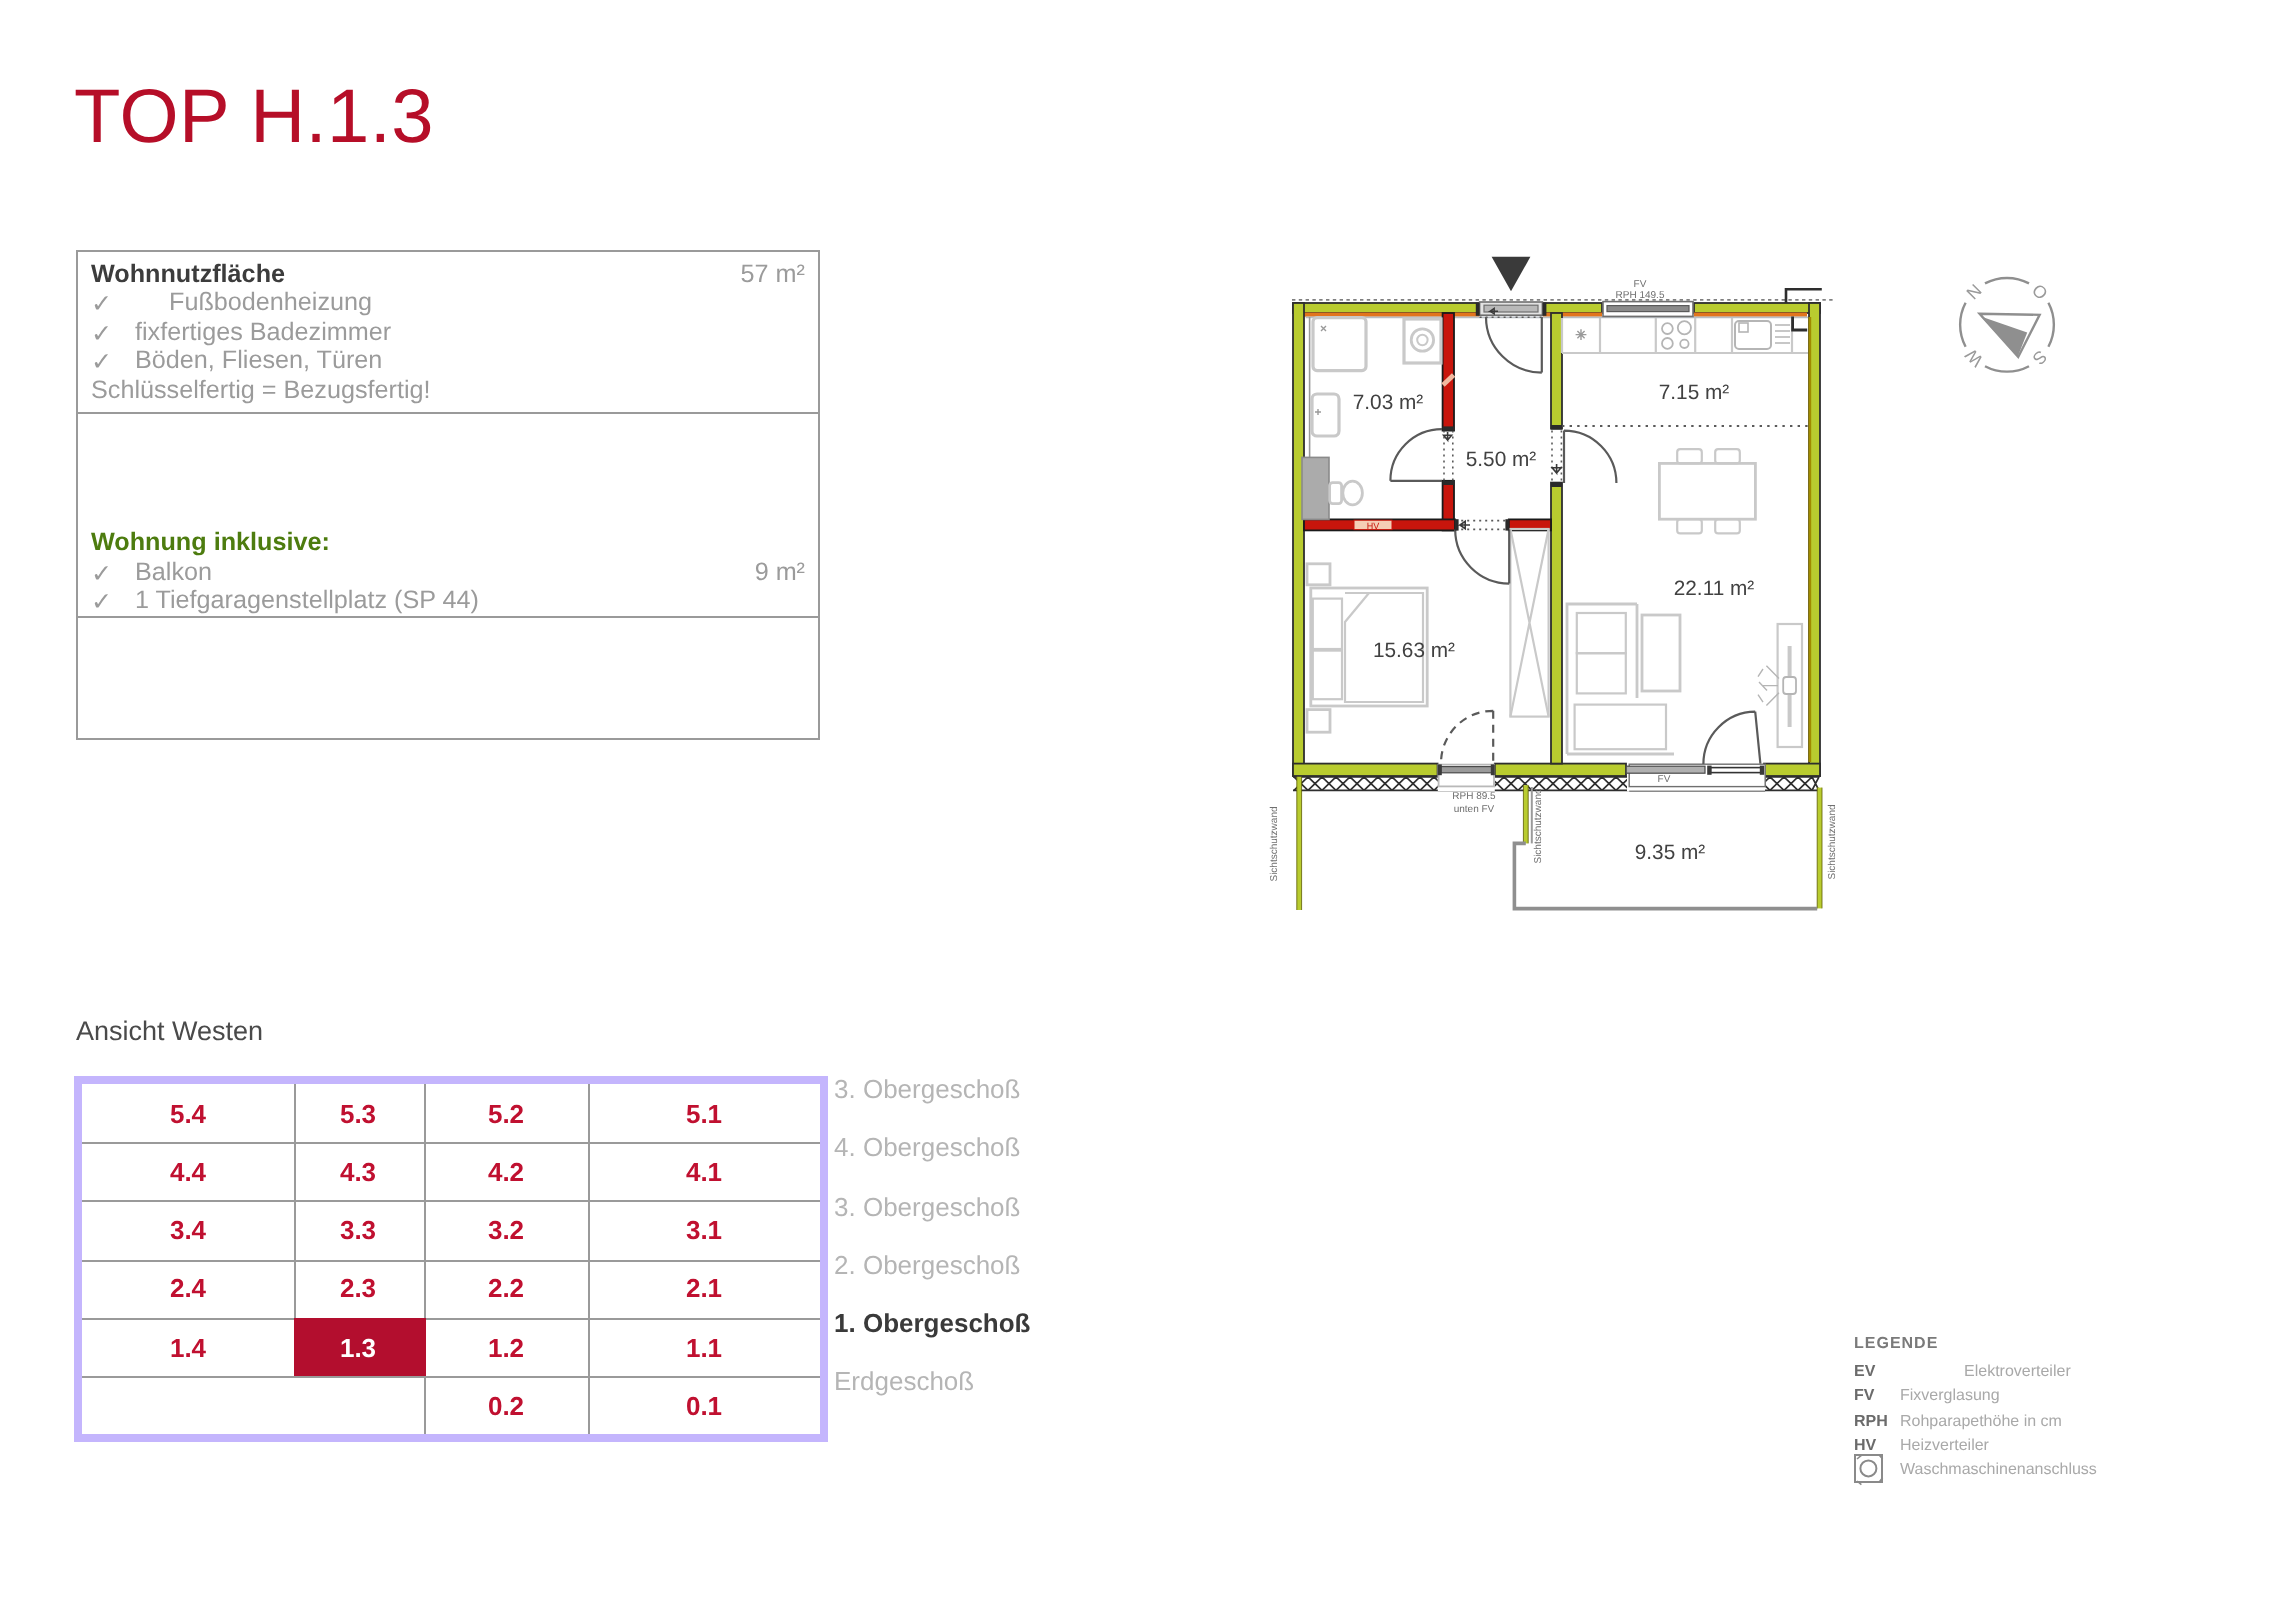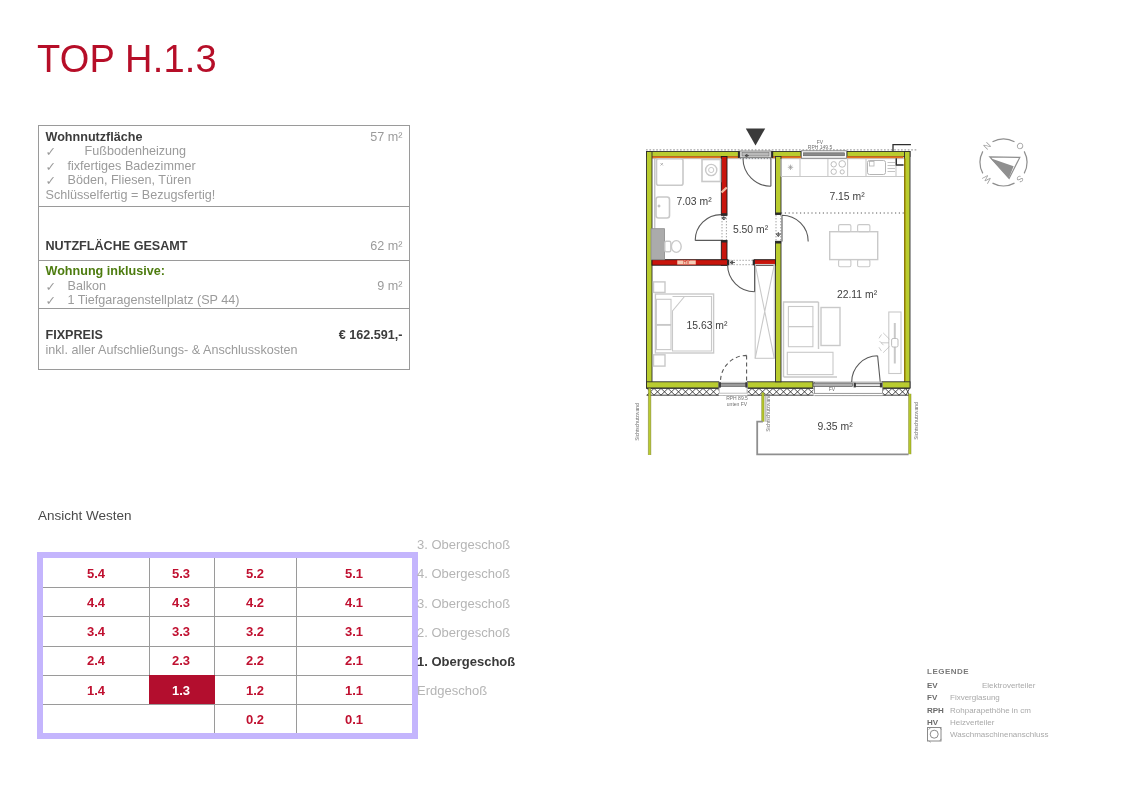--- a/index.html
+++ b/index.html
@@ -20,44 +20,35 @@
     <div class="abs" style="left:7px;top:18.5px;">✓</div>
       <div class="abs" style="left:46px;top:18.5px;">Fußbodenheizung</div>
     <div class="abs" style="left:7px;top:33px;">✓</div>
       <div class="abs" style="left:29px;top:33px;">fixfertiges Badezimmer</div>
     <div class="abs" style="left:7px;top:47.5px;">✓</div>
       <div class="abs" style="left:29px;top:47.5px;">Böden, Fliesen, Türen</div>
     <div class="abs" style="left:7px;top:62px;">Schlüsselfertig = Bezugsfertig!</div>
   </div>
 
 
-  <div class="abs" style="left:0;top:107px;width:100%;height:27px;border-bottom:1px solid #9a9a9a;">
-    <div class="abs" style="left:7px;top:6px;font-weight:bold;color:#3c3c3c;">NUTZFLÄCHE GESAMT</div>
-    <div class="abs" style="right:6px;top:6px;">62 m²</div>
-  </div>
 
   <div class="abs" style="left:0;top:134px;width:100%;height:48px;border-bottom:1px solid #9a9a9a;">
     <div class="abs" style="left:7px;top:4px;font-weight:bold;color:#4d7c0f;">Wohnung inklusive:</div>
     <div class="abs" style="left:7px;top:19px;">✓</div>
       <div class="abs" style="left:29px;top:19px;">Balkon</div>
     <div class="abs" style="right:6px;top:19px;">9 m²</div>
     <div class="abs" style="left:7px;top:33.5px;">✓</div>
       <div class="abs" style="left:29px;top:33.5px;">1 Tiefgaragenstellplatz (SP 44)</div>
   </div>
 
-  <div class="abs" style="left:0;top:182px;width:100%;height:61px;">
-    <div class="abs" style="left:7px;top:20px;font-weight:bold;color:#3c3c3c;">FIXPREIS</div>
-    <div class="abs" style="right:6px;top:20px;font-weight:bold;color:#3c3c3c;">€ 162.591,-</div>
-    <div class="abs" style="left:7px;top:35px;">inkl. aller Aufschließungs- &amp; Anschlusskosten</div>
-  </div>
 </div>
 
 <div class="abs" style="left:38px;top:508px;font-size:13.5px;color:#4a4a4a;">Ansicht Westen</div>
 
-<div class="abs" style="left:37px;top:552px;width:369px;height:175px;border:6px solid #c4b5fd;font-size:13px;font-weight:bold;color:#c01030;text-decoration:underline;">
+<div class="abs" style="left:37px;top:538px;width:369px;height:175px;border:4px solid #c4b5fd;font-size:13px;font-weight:bold;color:#c01030;text-decoration:underline;">
   <div class="abs" style="left:106px;top:0;width:1px;height:146px;background:#9a9a9a;"></div>
   <div class="abs" style="left:171px;top:0;width:1px;height:175px;background:#9a9a9a;"></div>
   <div class="abs" style="left:253px;top:0;width:1px;height:175px;background:#9a9a9a;"></div>
   <div class="abs" style="left:0;top:29px;width:369px;height:1px;background:#9a9a9a;"></div>
   <div class="abs" style="left:0;top:58px;width:369px;height:1px;background:#9a9a9a;"></div>
   <div class="abs" style="left:0;top:88px;width:369px;height:1px;background:#9a9a9a;"></div>
   <div class="abs" style="left:0;top:117px;width:369px;height:1px;background:#9a9a9a;"></div>
   <div class="abs" style="left:0;top:146px;width:369px;height:1px;background:#9a9a9a;"></div>
 
   <div class="abs" style="left:106px;top:117px;width:66px;height:29px;background:#b30e2e;"></div>

